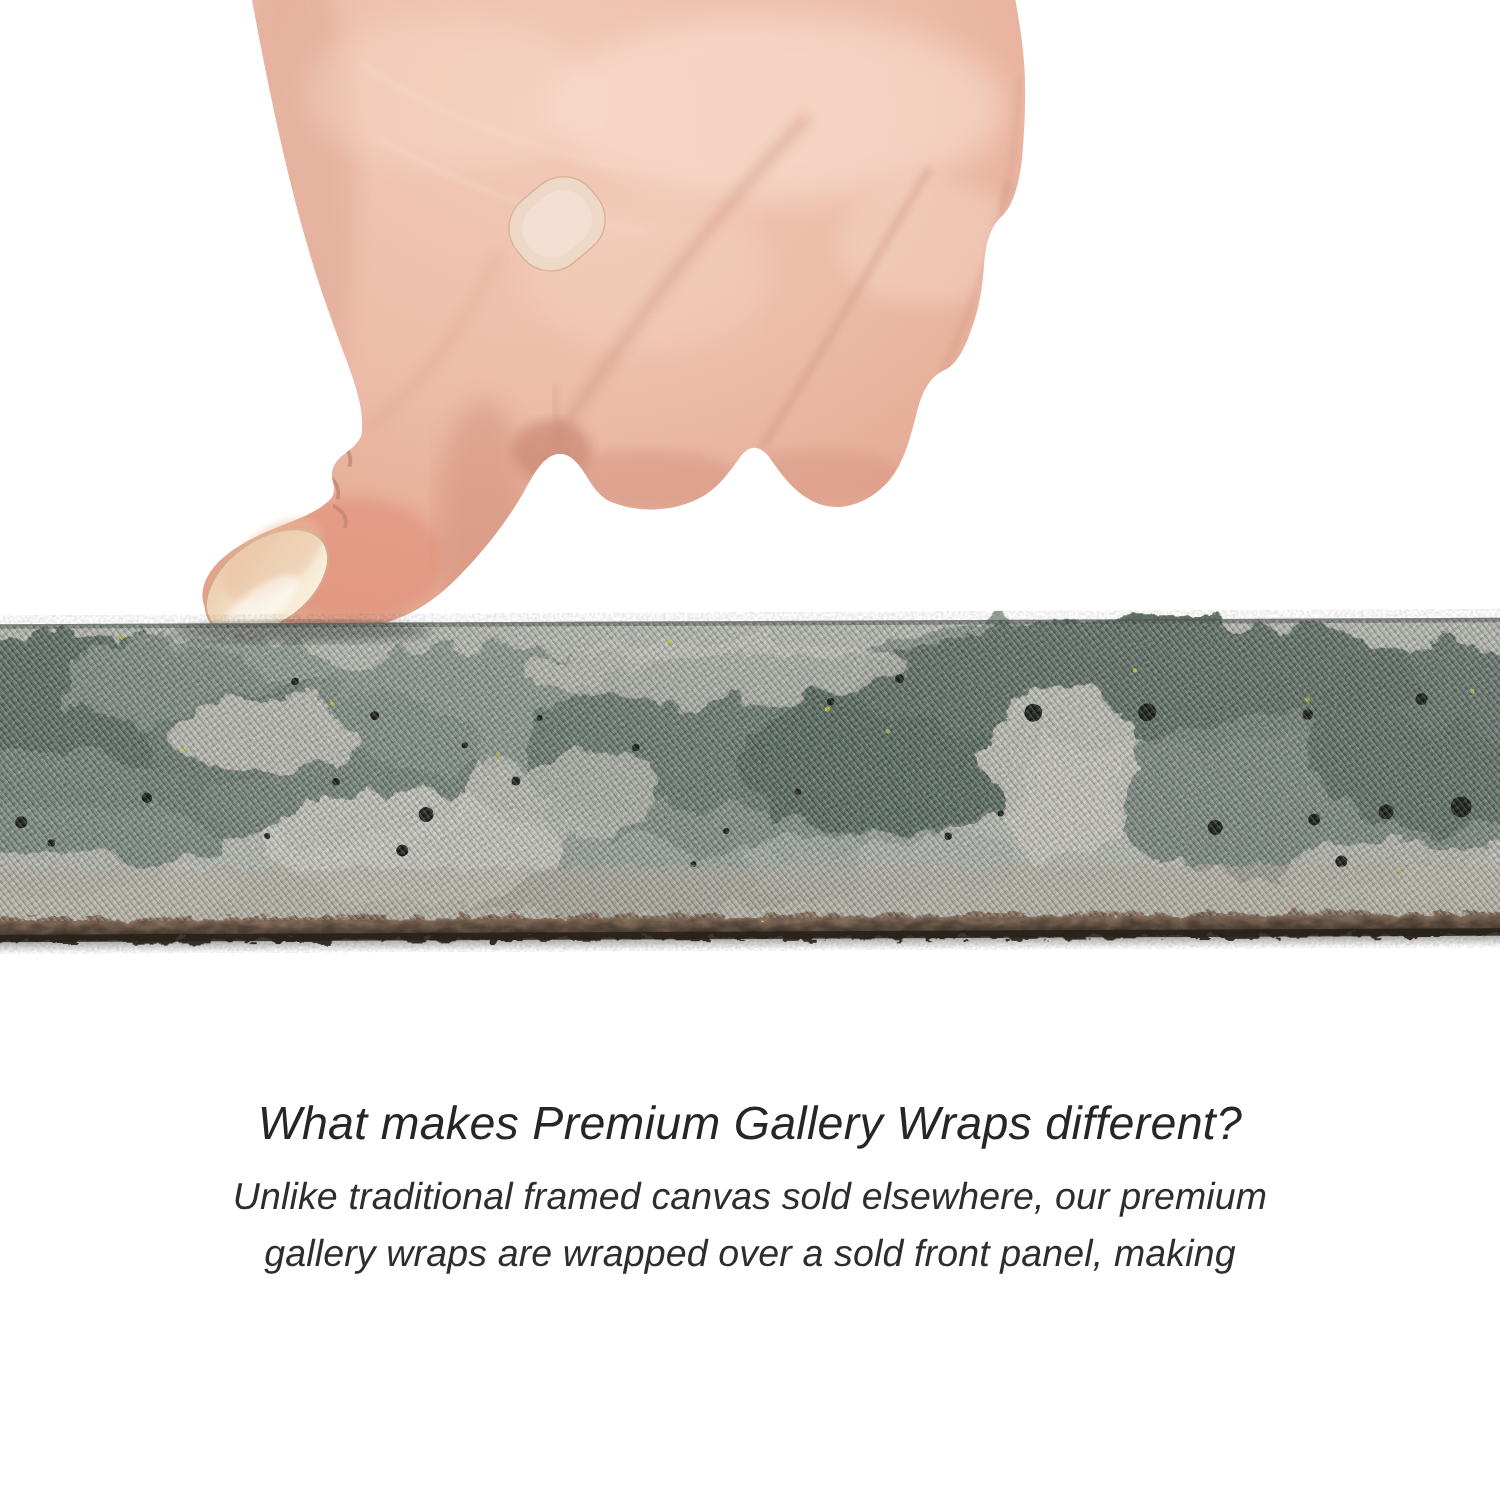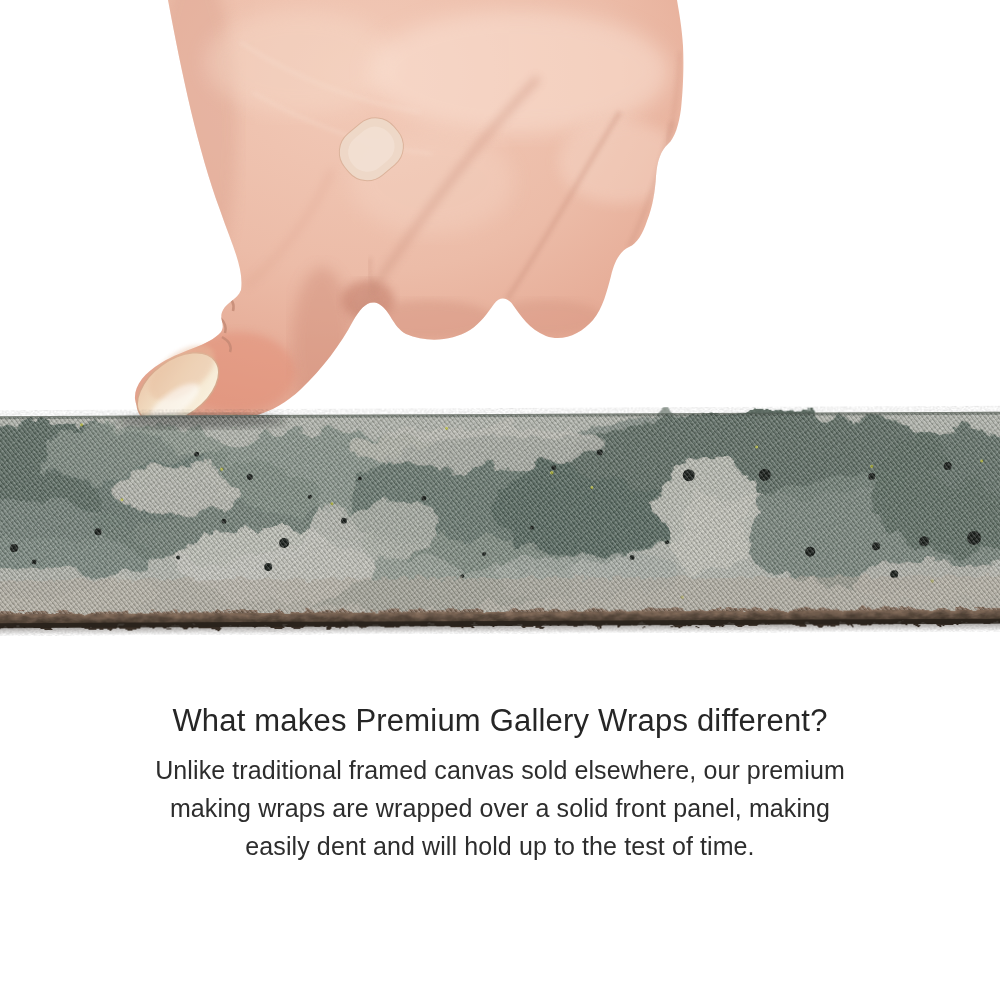--- a/index.html
+++ b/index.html
@@ -23,22 +23,22 @@
         rgba(255,255,255,.16) 0 1.2px,
         rgba(18,24,20,.13) 1.2px 2.4px,
         rgba(255,255,255,.05) 2.4px 3.5px),
       repeating-linear-gradient(-38deg,
         rgba(0,0,0,.06) 0 2px,
         rgba(255,255,255,.06) 2px 4px);
     pointer-events:none;
   }
 
   .copy{
-    position:absolute;top:700px;left:0;width:1000px;
-    text-align:center;color:#2b2b2b;
+    position:absolute;top:728px;left:0;width:1000px;
+    text-align:center;color:#2b2b2b;font-style:italic;
   }
   .copy h2{
     margin:0 0 9px 0;font-size:31px;font-weight:400;letter-spacing:.2px;
     line-height:42px;color:#262626;
   }
   .copy .line{
     font-size:25px;line-height:38px;white-space:nowrap;letter-spacing:.1px;
     color:#2d2d2d;font-weight:400;
   }
 </style>
@@ -259,17 +259,16 @@
 
       <rect x="0" y="6" width="1016" height="3" fill="#434e46" opacity=".5"></rect>
       <ellipse cx="210" cy="12" rx="85" ry="7" fill="rgba(25,30,26,.4)" filter="url(#sb3)"></ellipse>
     </svg>
     <div class="weave"></div>
   </div>
 
   <section class="copy">
     <h2>What makes Premium Gallery Wraps different?</h2>
     <div class="line">Unlike traditional framed canvas sold elsewhere, our premium</div>
-    <div class="line">making wraps are wrapped over a solid front panel, making</div>
-    <div class="line">easily dent and will hold up to the test of time.</div>
+    <div class="line">gallery wraps are wrapped over a sold front panel, making</div>
   </section>
 
 </div>
 
 </body></html>

